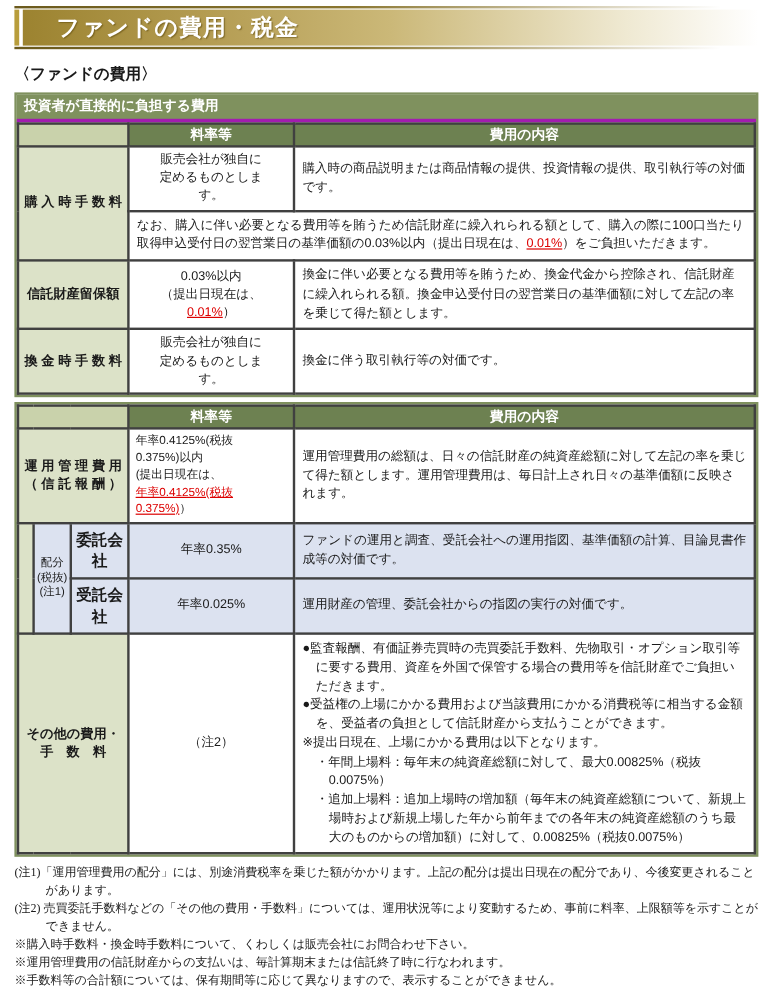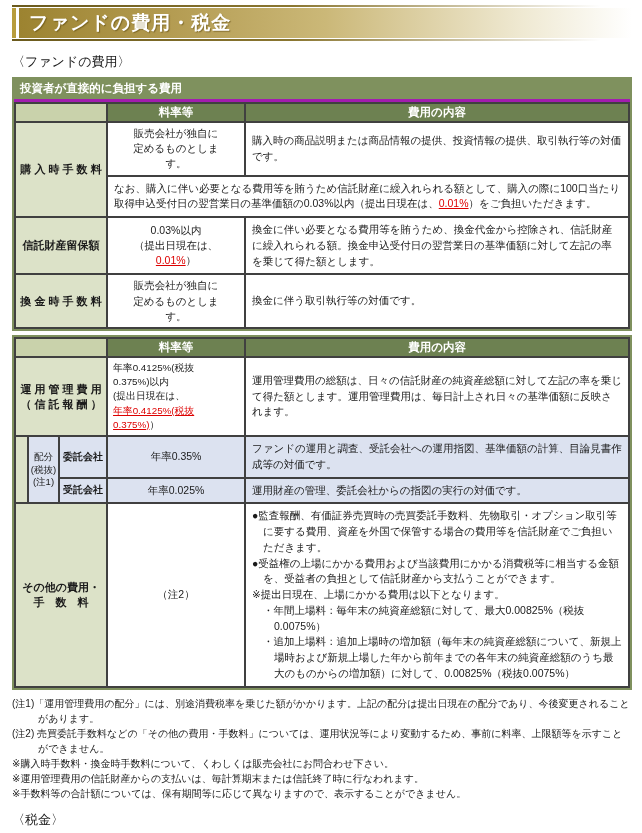--- a/index.html
+++ b/index.html
@@ -17,26 +17,26 @@
     height:2px;
     background:linear-gradient(to right,#6b5a1d 0%,#8a7630 45%,rgba(255,255,255,0) 95%);
   }
   .banner-row { display:flex; margin:1px 0; height:30px; }
   .banner-stripe { width:4px; background:#b89d3c; margin-right:3px; }
   .banner-main {
     flex:1; display:flex; align-items:center;
     background:linear-gradient(to right,#9c8330 0%,#b49c52 25%,#cbb878 50%,#efe9d2 82%,#ffffff 100%);
   }
   .banner-main span {
-    color:#fff; font-weight:bold; font-size:19px; letter-spacing:1px; padding-left:10px;
+    color:#fff; font-weight:bold; font-size:19px; letter-spacing:1px; padding-left:28px;
     text-shadow:1px 1px 1px rgba(90,70,10,.55);
   }
 
   
-  .blk-heading { font-size:13px; font-weight:normal; margin:10px 0 6px 0; }
+  .blk-heading { font-size:13px; font-weight:bold; margin:10px 0 6px 0; }
 
   
   .fee-block { border:2px solid #7f915e; margin-bottom:4px; }
   .section-bar {
     background:#7f915e; color:#fff; font-weight:bold; font-size:11.5px;
     padding:2px 6px 3px 6px; border-bottom:3px solid #a21caf;
   }
   table.fee { border-collapse:collapse; width:100%; table-layout:fixed; }
   table.fee th, table.fee td { border:2px solid #404040; vertical-align:middle; }
   table.fee th {
@@ -47,27 +47,27 @@
   td.rowlabel {
     background:#dce2c8; font-weight:bold; font-size:11px;
     text-align:center; padding:3px 1px; line-height:1.35;
   }
   td.rate { font-size:10.5px; text-align:center; padding:3px 20px; line-height:1.45; }
   td.rate.left { text-align:left; padding-left:5px; }
   td.desc { font-size:10.5px; text-align:left; padding:4px 6px; line-height:1.5; }
   .blue { background:#dce2f0; }
   td.sliver { background:#dce2c8; }
   td.allocl { background:#dce2f0; font-size:9.5px; text-align:center; line-height:1.3; padding:2px 0; }
-  td.subl { background:#dce2f0; font-size:10px; font-weight:bold; text-align:center; padding:4px 1px; }
+  td.subl { background:#dce2f0; font-size:13px; font-weight:bold; text-align:center; padding:4px 1px; }
   .red-u { color:#dd0000; text-decoration:underline; text-decoration-color:#dd0000; }
   .hang  { padding-left:11px; text-indent:-11px; }
   .sub   { padding-left:22px; text-indent:-11px; }
 
   
-  .notes { margin:6px 0 10px 0; }
+  .notes { margin:6px 0 10px 0;font-family:Liberation Serif, serif; }
   .notes div { font-size:10px; line-height:1.5; padding-left:26px; text-indent:-26px; }
 
   
   .tax-bullets div { font-size:11.5px; font-weight:bold; line-height:1.5; }
 </style>
 </head>
 <body>
 
 <div class="page">
 

